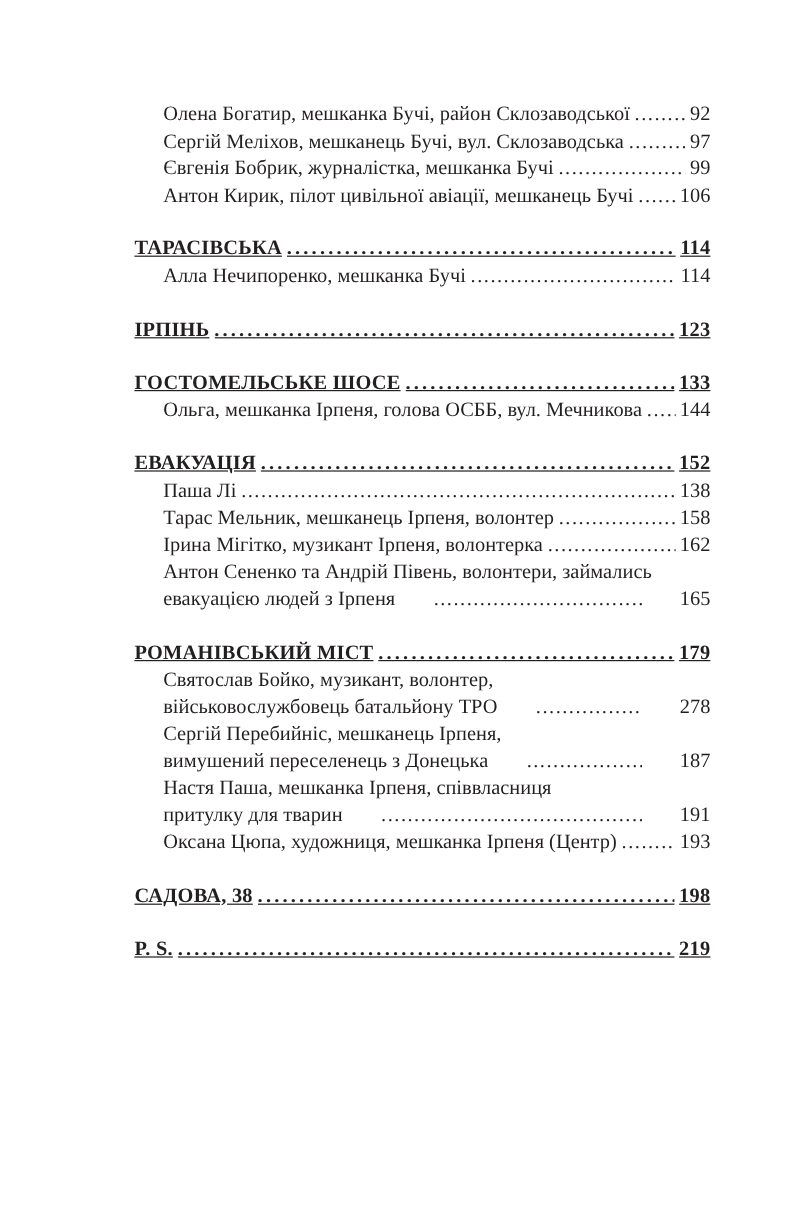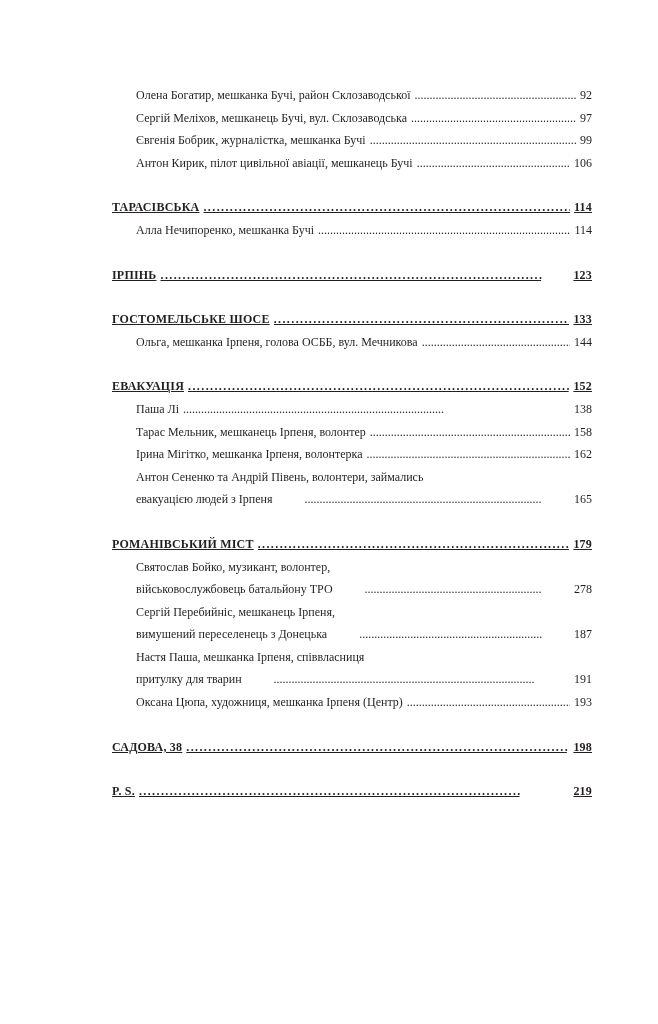--- a/index.html
+++ b/index.html
@@ -1,20 +1,20 @@
 <!DOCTYPE html>
 <html><head>
 <meta charset="utf-8">
 <style>
   html, body { margin: 0; padding: 0; background: #ffffff; }
   body { width: 658px; height: 1024px; position: relative; overflow: hidden;
          font-family: "Liberation Serif", "DejaVu Serif", serif; color: #231f20; }
   .toc { position: absolute; left: 112px; top: 84px; width: 480px; }
   .sec { margin-bottom: 22px; }
-  .row { display: flex; align-items: baseline; height: 22.6px; line-height: 22.6px; font-size: 12px; white-space: nowrap; }
+  .row { display: flex; align-items: baseline; height: 22.6px; line-height: 22.6px; font-size: 17px; white-space: nowrap; }
   .row.h { font-weight: bold; letter-spacing: 0.2px; text-decoration: underline; }
   .row.sub { padding-left: 24px; }
   .row .t { flex: 0 0 auto; }
   .row .d { flex: 1 1 auto; overflow: hidden; margin: 0 4px; letter-spacing: 2.6px; }
   .row .d::before { content: ". . . . . . . . . . . . . . . . . . . . . . . . . . . . . . . . . . . . . . . . . . . . . . . . . . . . . . . . . . . . . . . . . . . . . . . . . . . . . . . . . . . . . . ."; letter-spacing: -1.5px; }
   .row.h .d::before { letter-spacing: -0.8px; }
   .row .p { flex: 0 0 auto; text-align: left; }
   .row.cont { padding-left: 24px; gap: 28px; }
 </style>
 </head>
@@ -84,21 +84,21 @@
         <span class="t">Паша Лі</span>
         <span class="d"></span>
         <span class="p">138</span>
       </div>
       <div class="row sub">
         <span class="t">Тарас Мельник, мешканець Ірпеня, волонтер</span>
         <span class="d"></span>
         <span class="p">158</span>
       </div>
       <div class="row sub">
-        <span class="t">Ірина Мігітко, мешканка Ірпеня, волонтерка</span>
+        <span class="t">Ірина Мігітко, музикант Ірпеня, волонтерка</span>
         <span class="d"></span>
         <span class="p">162</span>
       </div>
       <div class="row sub">
         <span class="t">Антон Сененко та Андрій Півень, волонтери, займались</span>
       </div>
       <div class="row sub cont">
         <span class="t">евакуацією людей з Ірпеня</span>
         <span class="d"></span>
         <span class="p">165</span>

